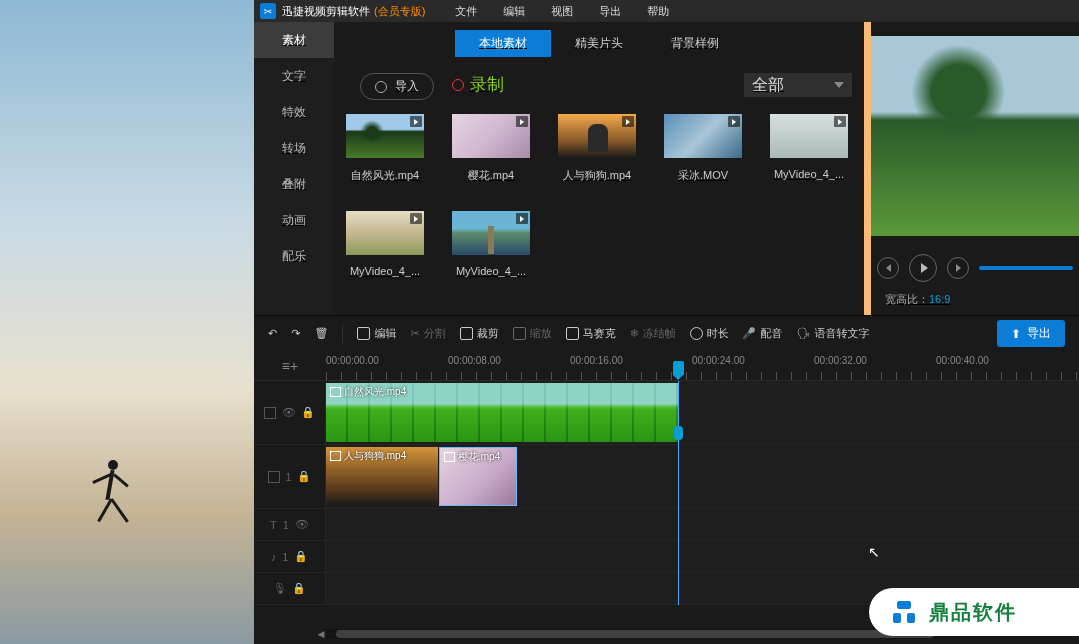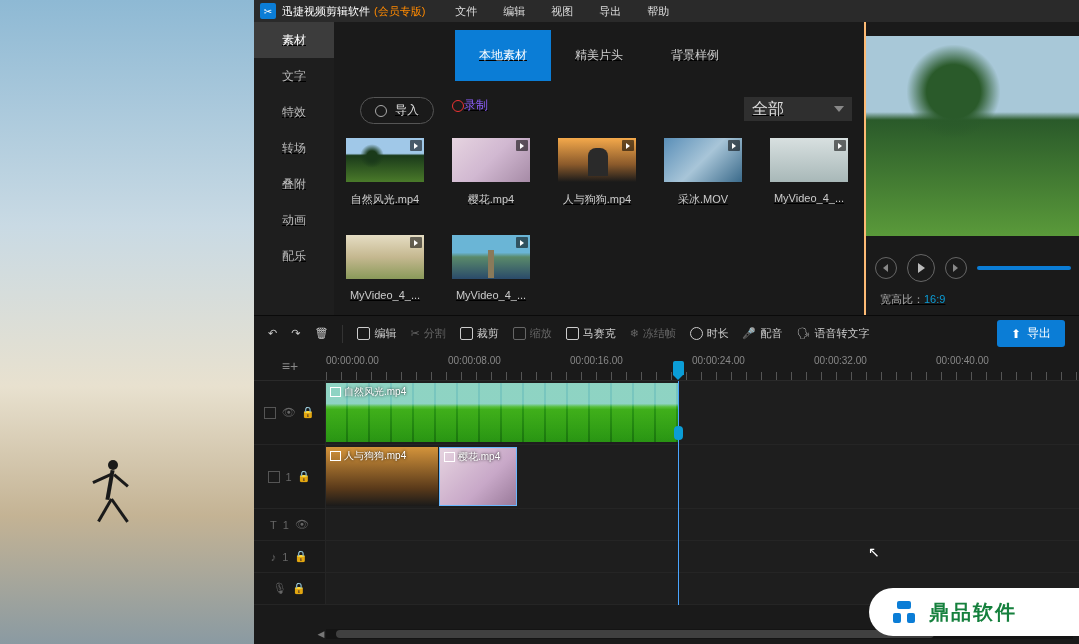--- a/index.html
+++ b/index.html
@@ -25,21 +25,21 @@
 .menu span { color: #ddd; font-size: 11px; cursor: pointer; }
 
 .upper { position: absolute; top: 22px; left: 0; right: 0; height: 293px; display: flex; text-decoration: underline; }
 
 .side-tabs { width: 80px; background: #1e1e1e; }
 .side-tabs div { height: 36px; display: flex; align-items: center; justify-content: center; color: #bbb; font-size: 12px; cursor: pointer; }
 .side-tabs div.active { background: #3c3c3c; color: #fff; }
 
 .material { flex: 1; min-width: 0; padding: 8px 12px; background: #1a1a1a; position: relative; }
 .sub-tabs { display: flex; justify-content: center; gap: 0; margin-bottom: 16px; }
-.sub-tabs span { padding: 17px 24px; font-size: 12px; color: #ccc; cursor: pointer; }
+.sub-tabs span { padding: 5px 24px; font-size: 12px; color: #ccc; cursor: pointer; }
 .sub-tabs span.active { background: #0b7dd6; color: #fff; }
 
 .import-row { display: flex; align-items: flex-start; gap: 18px; margin-bottom: 14px; padding-left: 14px; }
 .btn-oval { display: flex; align-items: center; gap: 8px; border: 1px solid #555; border-radius: 14px; padding: 4px 14px; font-size: 12px; color: #ddd; cursor: pointer; }
 .circle { width: 12px; height: 12px; border: 1.5px solid #aaa; border-radius: 50%; }
 .circle.red { border-color: #e33; }
 .dropdown { margin-left: auto; width: 108px; height: 24px; background: #2f2f2f; color: #ddd; font-size: 16px; display: flex; align-items: center; padding: 0 8px; justify-content: space-between; cursor: pointer; }
 .tri-dn { width: 0; height: 0; border-left: 5px solid transparent; border-right: 5px solid transparent; border-top: 6px solid #888; }
 
 .thumbs { display: flex; flex-wrap: wrap; gap: 28px 28px; padding-left: 0; }
@@ -53,21 +53,21 @@
 .th-nature::before { content: ""; position: absolute; left: 14px; top: 6px; width: 24px; height: 24px; background: radial-gradient(circle, #1a3a1a 30%, transparent 70%); border-radius: 50%; }
 .th-sakura { background: linear-gradient(135deg, #e6d4e0 0%, #d1b8d1 50%, #a68ba6 100%); }
 .th-dog { background: linear-gradient(180deg, #f4a94b 0%, #8b5a2b 60%, #1a1a1a 100%); position: relative; }
 .th-dog::after { content: ""; position: absolute; left: 30px; top: 10px; width: 20px; height: 28px; background: #2a2a2a; border-radius: 8px 8px 0 0; }
 .th-ice { background: linear-gradient(135deg, #5a8fb8 0%, #a8c5d8 50%, #3a6a8a 100%); }
 .th-vid4 { background: linear-gradient(180deg, #d8e0e0 0%, #a8b8b8 100%); }
 .th-vid5 { background: linear-gradient(180deg, #e5ddc3 0%, #c5b890 50%, #8a9a5a 100%); }
 .th-vid6 { background: linear-gradient(180deg, #6ab5d6 0%, #6ab5d6 40%, #5a8a6a 50%, #2a4a6a 100%); position:relative; }
 .th-vid6::after{content:"";position:absolute;left:50%;top:15px;width:6px;height:28px;background:#8a7a5a;transform:translateX(-50%);}
 
-.preview { width: 215px; background: #1a1a1a; border-left: 2px solid #fdba74; display: flex; flex-direction: column; }
+.preview { width: 215px; background: #1a1a1a; border-left: 7px solid #fdba74; display: flex; flex-direction: column; }
 .preview .frame { position: relative; margin: 14px 0 0 0; width: 100%; height: 200px; background: linear-gradient(180deg, #a8c8d8 0%, #a8c8d8 38%, #2a5a2a 42%, #5a9a3a 100%); }
 .preview .frame .tree { position: absolute; left: 40px; top: 8px; width: 95px; height: 95px; background: radial-gradient(circle, #2a5a2a 40%, transparent 70%); border-radius: 50%; }
 .preview .controls { display: flex; align-items: center; gap: 10px; justify-content: center; margin-top: 18px; }
 .cbtn { width: 22px; height: 22px; border: 1.5px solid #666; border-radius: 50%; display: flex; align-items: center; justify-content: center; cursor: pointer; }
 .cbtn.big { width: 28px; height: 28px; }
 .cbtn .pl { width: 0; height: 0; border-left: 7px solid #bbb; border-top: 5px solid transparent; border-bottom: 5px solid transparent; margin-left: 2px; }
 .progress { width: 94px; height: 4px; background: #0b7dd6; border-radius: 2px; }
 .ratio { font-size: 11px; color: #aaa; padding: 10px 0 0 14px; }
 .ratio .val { color: #0b9dd6; }
 
@@ -160,21 +160,21 @@
       <div class="sub-tabs">
         <span class="active">本地素材</span>
         <span>精美片头</span>
         <span>背景样例</span>
       </div>
       <div class="import-row">
         <div class="btn-oval">
           <span class="circle"></span>
           <span>导入</span>
         </div>
-        <div style="display:flex;align-items:center;color:#8b5cf6;font-size:12px;cursor:pointer">
+        <div style="display:flex;align-items:center;gap:6px;color:#84cc16;font-size:17px;cursor:pointer">
           <span class="circle red"></span>
           <span>录制</span>
         </div>
         <div class="dropdown">
           <span>全部</span>
           <span class="tri-dn"></span>
         </div>
       </div>
       <div class="thumbs" id="thumbs">
           <div class="thumb">

